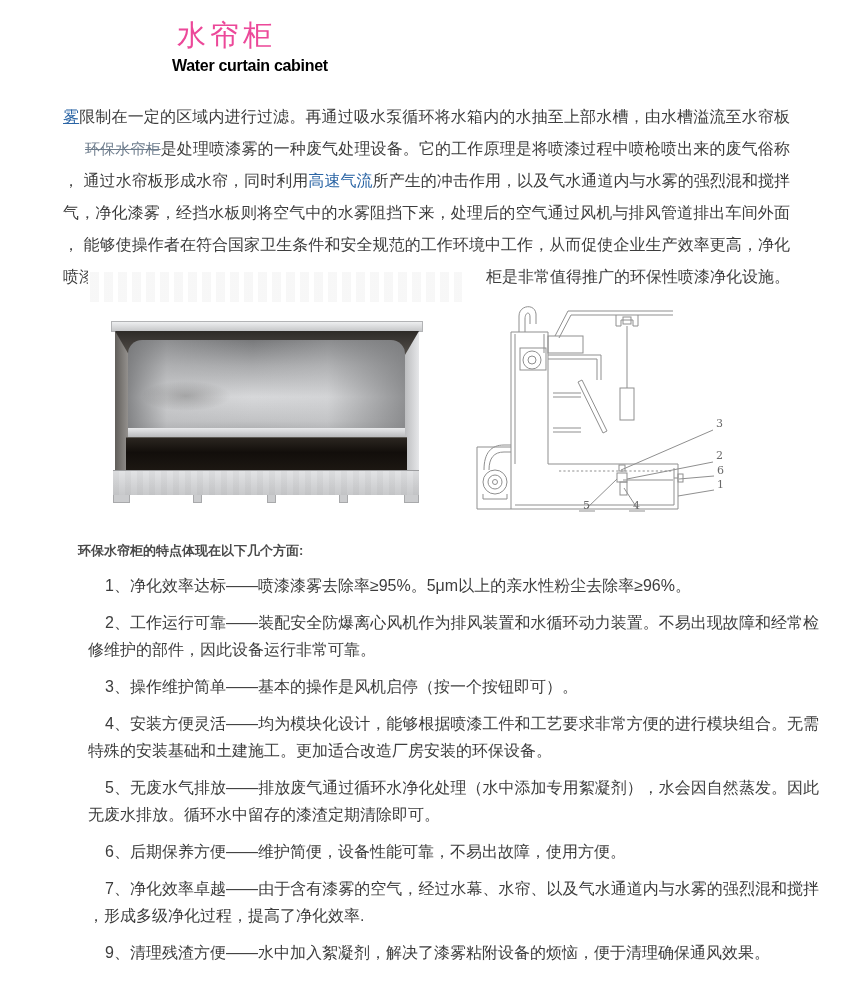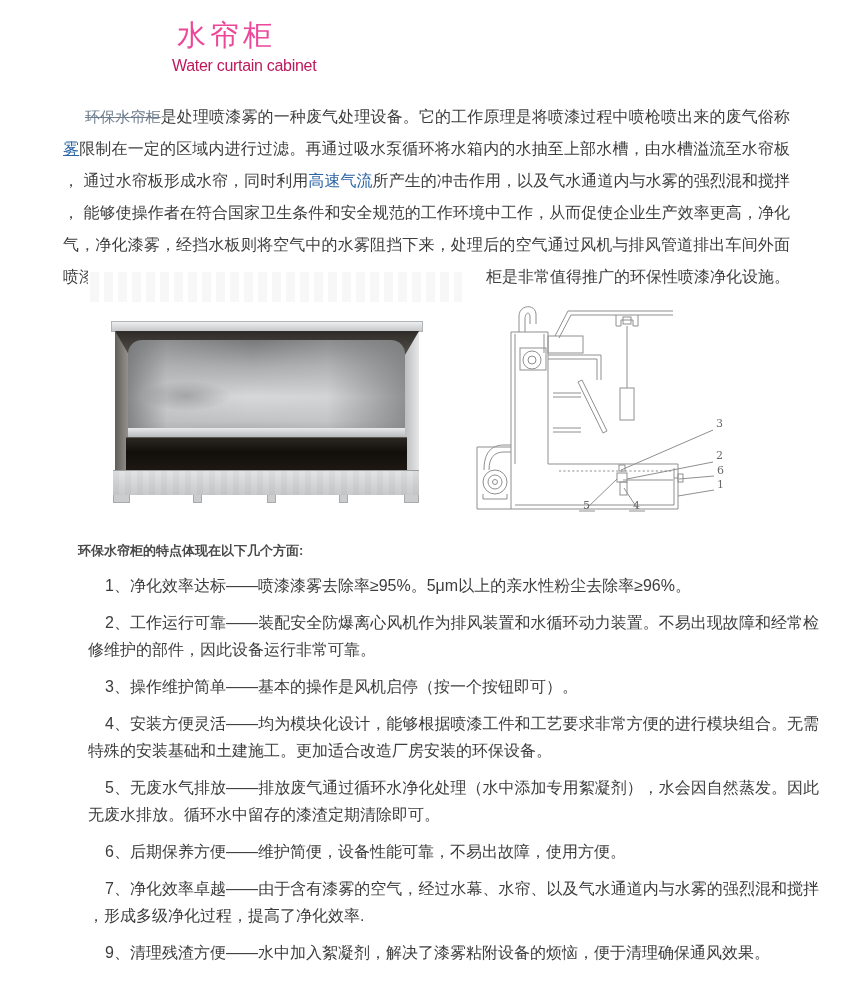--- a/index.html
+++ b/index.html
@@ -1,22 +1,22 @@
 <!DOCTYPE html>
 <html><head>
 <meta charset="utf-8">
 <style>
   html,body{margin:0;padding:0;background:#ffffff;}
   #page{position:relative;width:853px;height:983px;background:#ffffff;overflow:hidden;
         font-family:"Liberation Sans","DejaVu Sans",sans-serif;color:#3d3d3d;}
 
   
   .title{position:absolute;left:177px;top:16px;font-size:29px;letter-spacing:4px;color:#ec4899;}
-  .subtitle{position:absolute;left:172px;top:57px;font-size:16px;font-weight:normal;
-            letter-spacing:-0.3px;color:#be185d;}
+  .subtitle{position:absolute;left:172px;top:57px;font-size:16px;font-weight:bold;
+            letter-spacing:-0.3px;color:#000000;}
 
   
   .intro{position:absolute;left:63px;top:101px;width:727px;font-size:16px;}
   .intro .line{height:32px;line-height:32px;overflow:hidden;text-align:justify;text-align-last:justify;}
   .intro .line.first{padding-left:22px;}
   .lnk{color:#2b65a5;cursor:pointer;}
   .lnk.u{text-decoration:underline;}
   .struck{color:#6d7c8c;font-size:15px;text-decoration:line-through;cursor:pointer;}
   .line.l6{display:flex;justify-content:space-between;text-align:right;text-align-last:auto;}
   .partial-char{display:inline-block;width:9px;overflow:hidden;white-space:nowrap;vertical-align:bottom;}
@@ -64,34 +64,34 @@
 </style>
 </head>
 <body>
 
 <div id="page">
 
   <div class="title">水帘柜</div>
   <div class="subtitle">Water curtain cabinet</div>
 
   <div class="intro">
+    <div class="line">
+      <span class="lnk u">雾</span><span>限制在一定的区域内进行过滤。再通过吸水泵循环将水箱内的水抽至上部水槽，由水槽溢流至水帘板</span>
+    </div>
     <div class="line first">
       <span class="struck">环保水帘柜</span><span>是处理喷漆雾的一种废气处理设备。它的工作原理是将喷漆过程中喷枪喷出来的废气俗称</span>
     </div>
     <div class="line">
-      <span class="lnk u">雾</span><span>限制在一定的区域内进行过滤。再通过吸水泵循环将水箱内的水抽至上部水槽，由水槽溢流至水帘板</span>
-    </div>
-    <div class="line">
       <span>， 通过水帘板形成水帘，同时利用</span><span class="lnk">高速气流</span><span>所产生的冲击作用，以及气水通道内与水雾的强烈混和搅拌</span>
     </div>
     <div class="line">
+      <span>气，净化漆雾，经挡水板则将空气中的水雾阻挡下来，处理后的空气通过风机与排风管道排出车间外面</span>
+    </div>
+    <div class="line">
       <span>， 能够使操作者在符合国家卫生条件和安全规范的工作环境中工作，从而促使企业生产效率更高，净化</span>
-    </div>
-    <div class="line">
-      <span>气，净化漆雾，经挡水板则将空气中的水雾阻挡下来，处理后的空气通过风机与排风管道排出车间外面</span>
     </div>
     <div class="line l6">
       <span><span>喷</span><span class="partial-char">漆</span></span>
       <span>柜是非常值得推广的环保性喷漆净化设施。</span>
     </div>
   </div>
 
   <div class="stripes"></div>
 
   <div class="photo">

